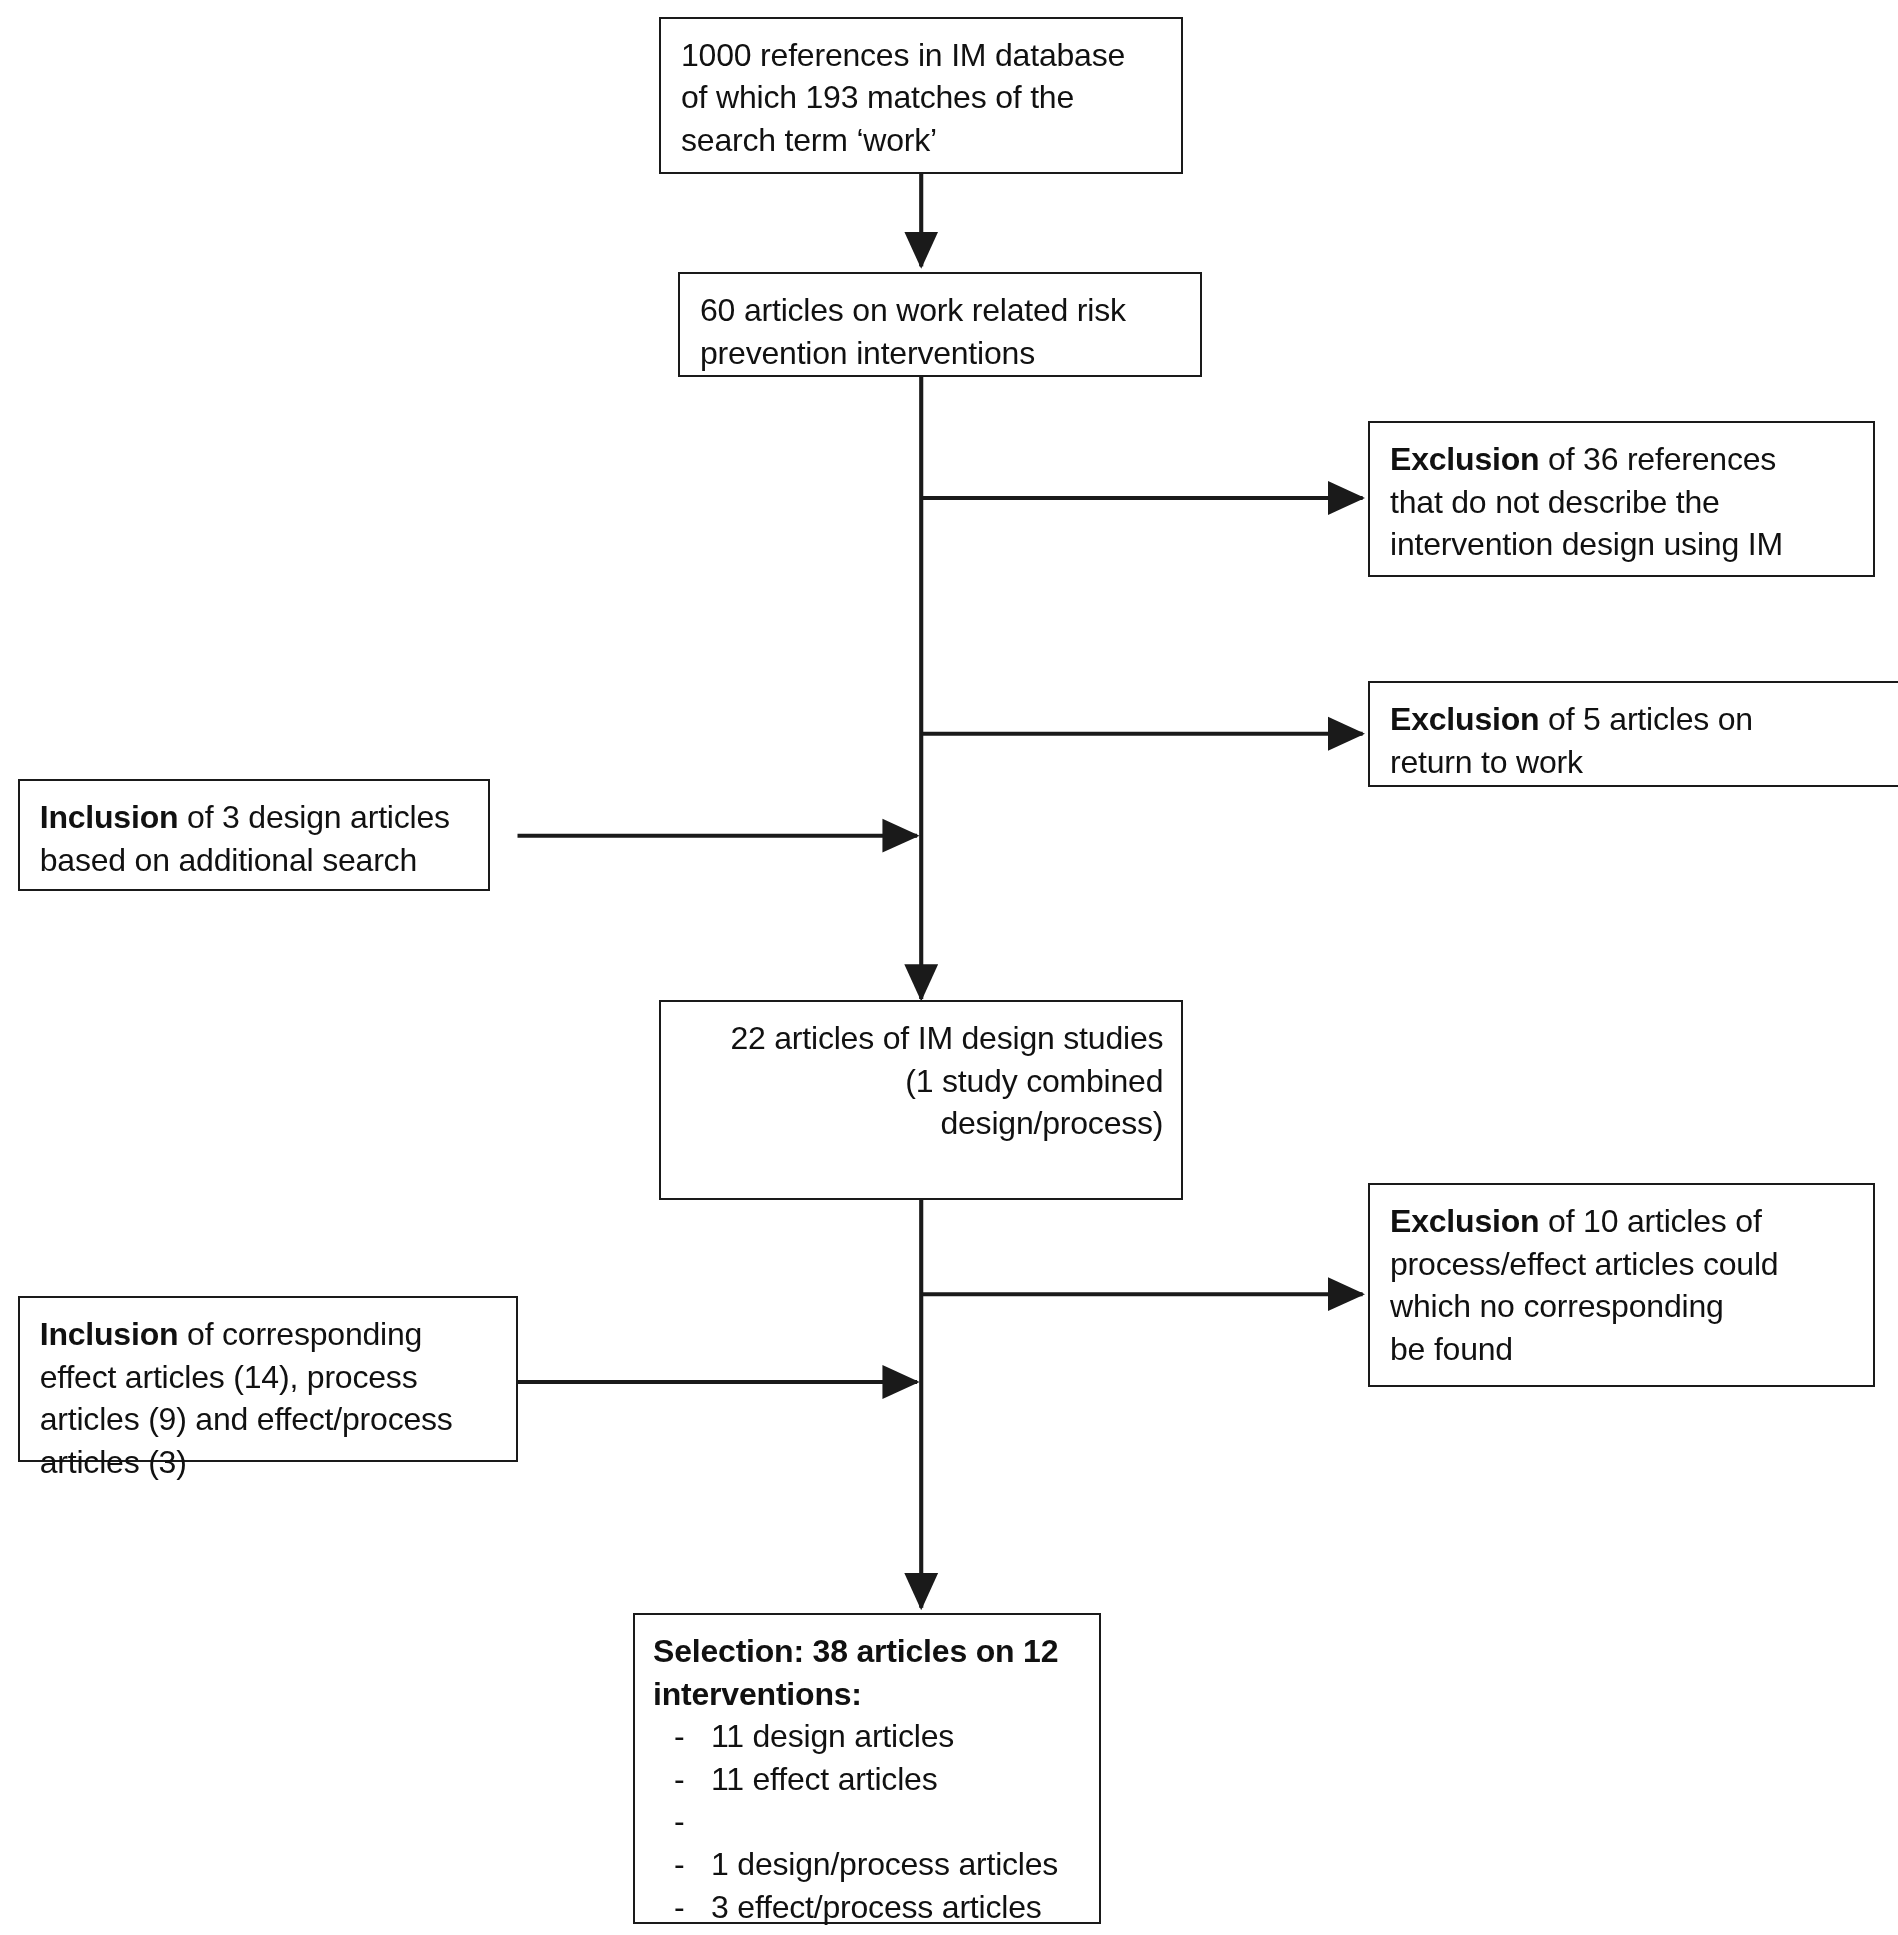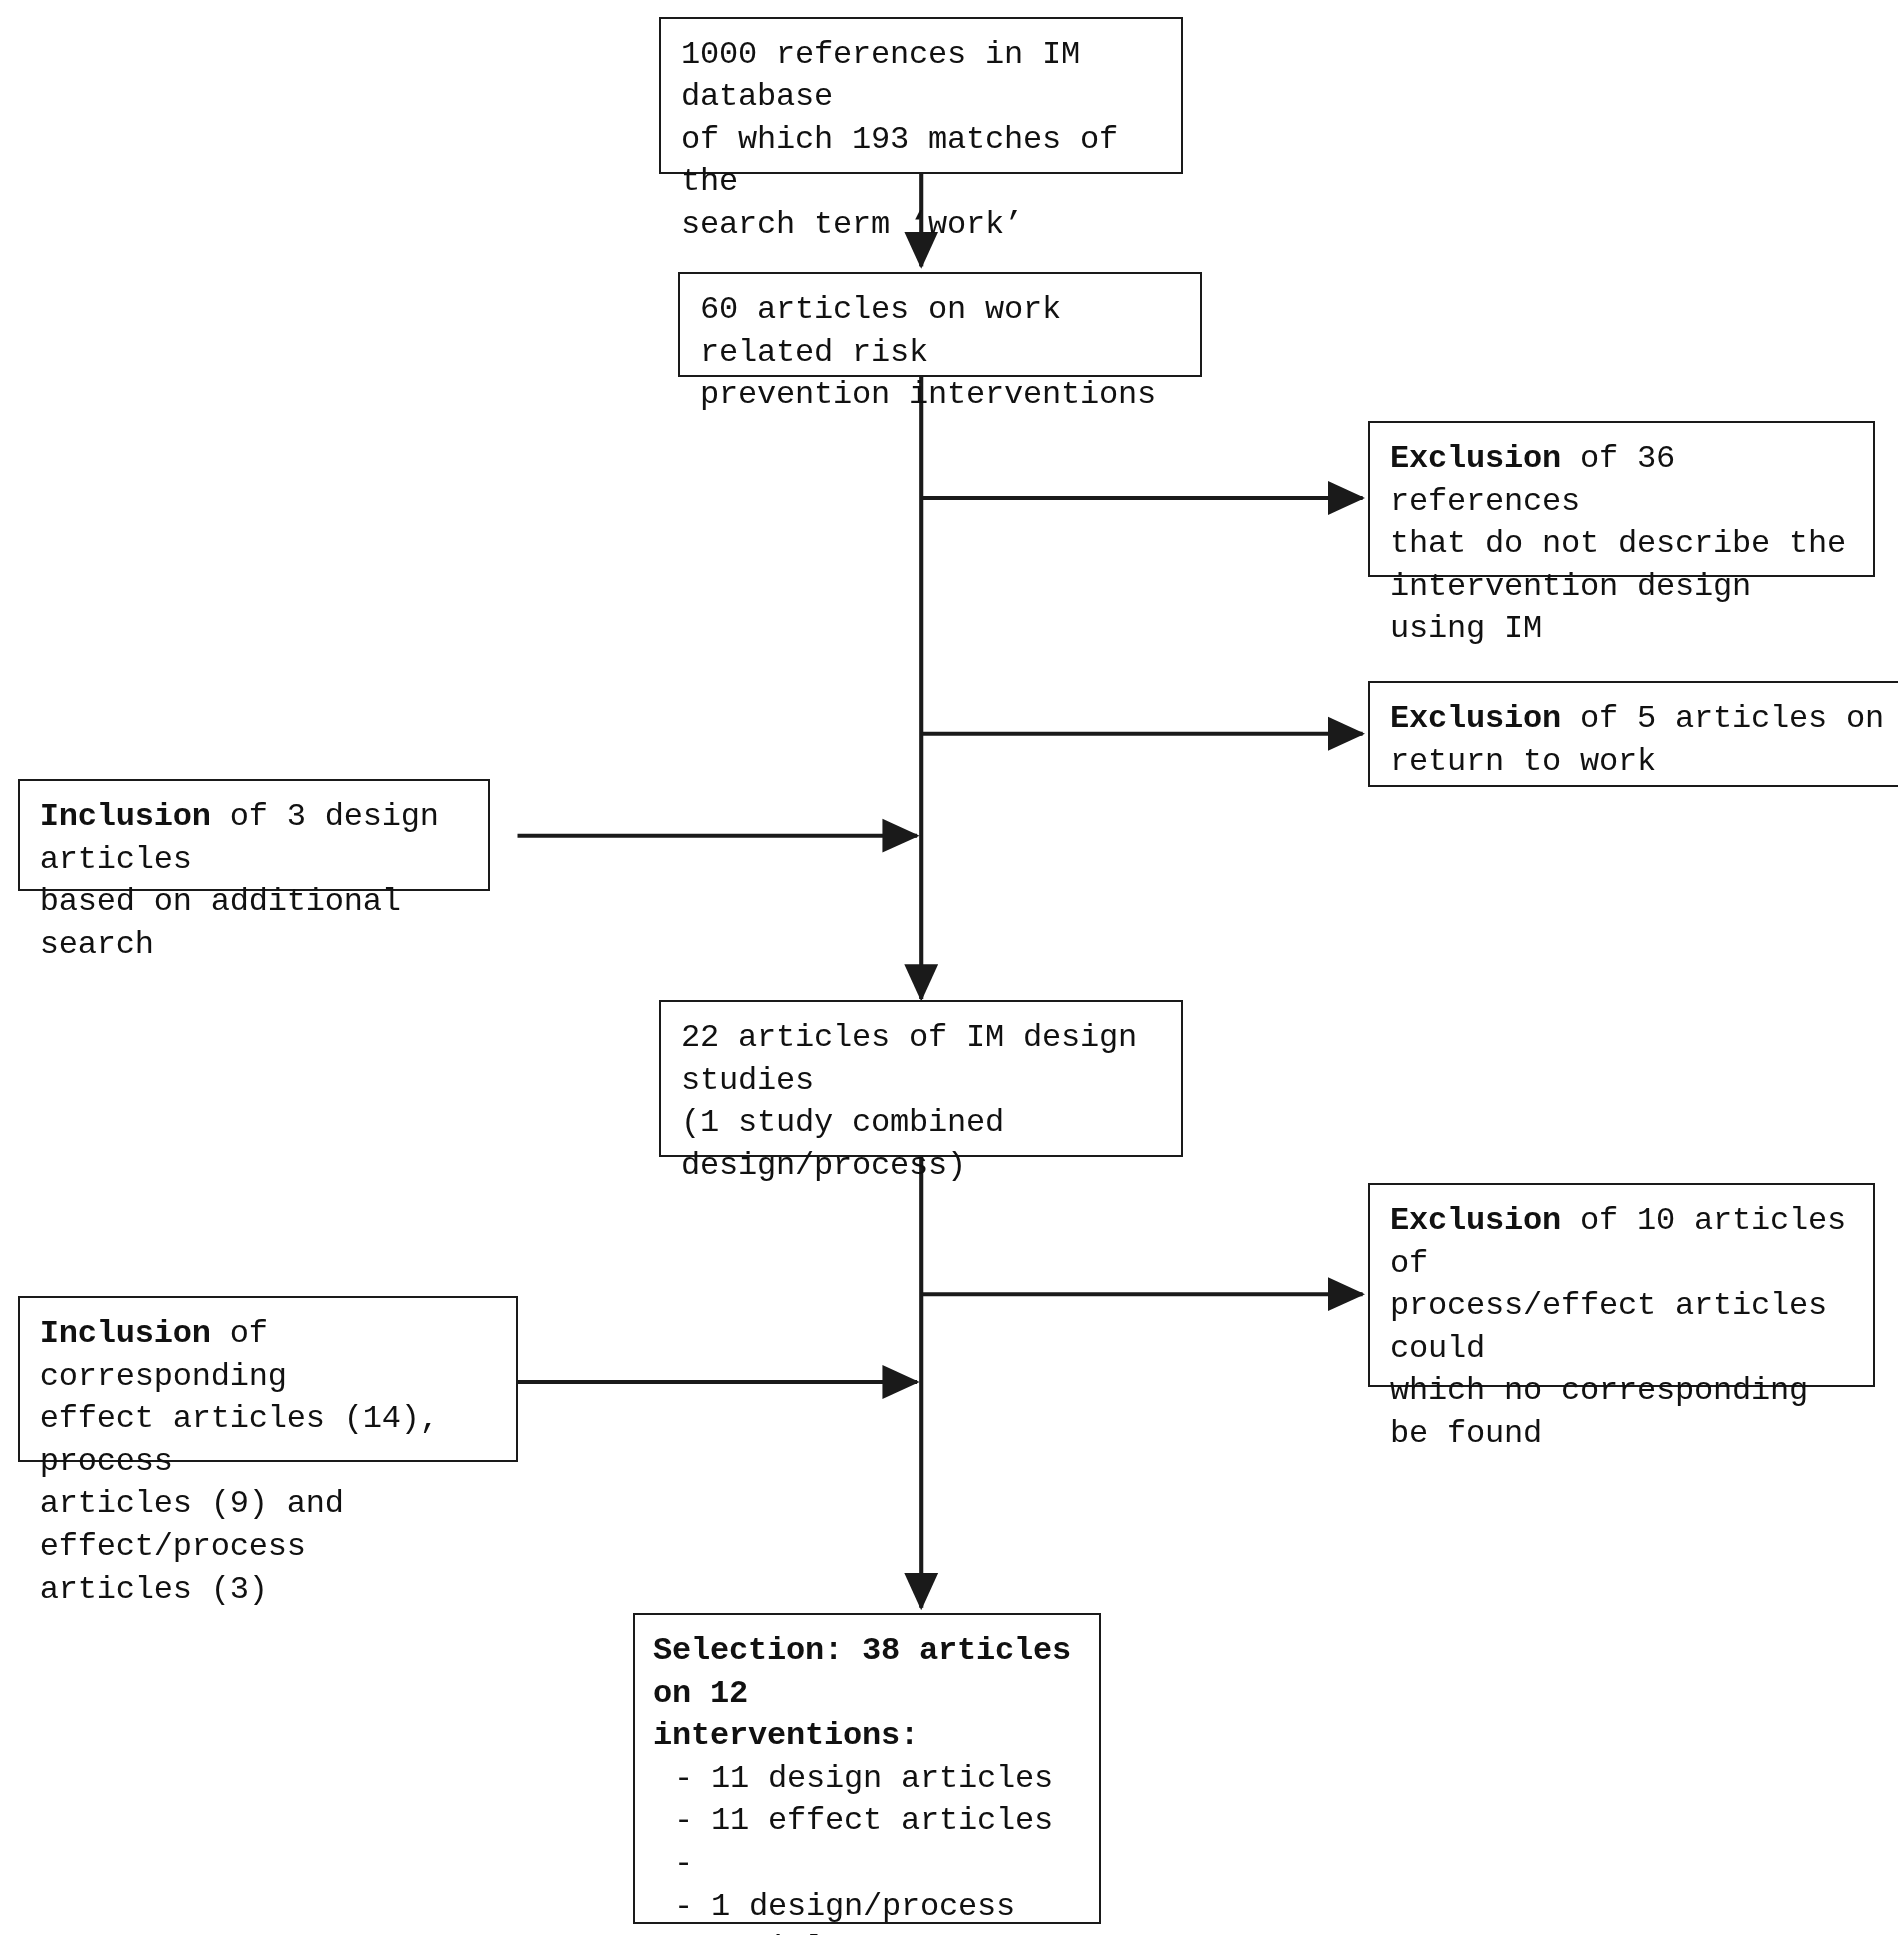--- a/index.html
+++ b/index.html
@@ -6,21 +6,21 @@
     margin: 0;
     padding: 0;
     background: #ffffff;
   }
   #canvas {
     position: relative;
     width: 1899px;
     height: 1936px;
     background: #ffffff;
     overflow: hidden;
-    font-family: Liberation Mono, monospace;
+    font-family: Liberation Sans, sans-serif;
   }
   svg.connectors {
     position: absolute;
     left: 0;
     top: 0;
     width: 1899px;
     height: 1936px;
     pointer-events: none;
   }
   .node {
@@ -107,21 +107,21 @@
   <div class="node" style="left:1368px; top:681px; width:583px; height:106px;">
     <p><span class="lead">Exclusion</span><span>  of 5 articles on</span></p>
     <p>return to work</p>
   </div>
 
   <div class="node" style="left:17.7px; top:779px; width:472px; height:112px;">
     <p><span class="lead">Inclusion</span><span>  of 3 design articles</span></p>
     <p>based on additional search</p>
   </div>
 
-  <div class="node" style="left:659px; top:1000px; width:524px; height:157px;">
+  <div class="node" style="left:659px; top:1000px; width:524px; height:200px;text-align:right;">
     <p>22 articles of IM design studies</p>
     <p>(1 study combined</p>
     <p>design/process)</p>
   </div>
 
   <div class="node" style="left:1368px; top:1183px; width:507px; height:204px;">
     <p><span class="lead">Exclusion</span><span>  of 10 articles of</span></p>
     <p>process/effect articles could</p>
     <p>which no corresponding</p>
     <p>be found</p>

